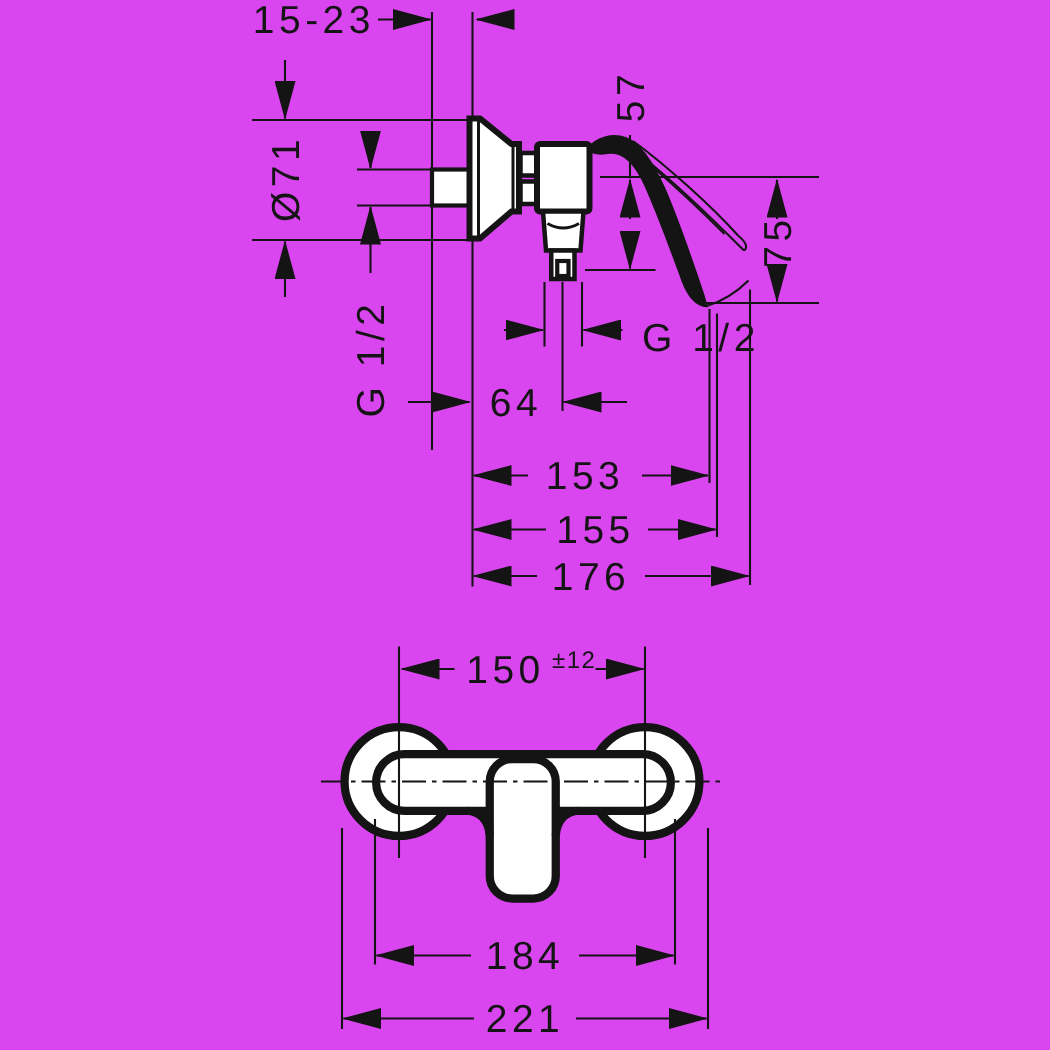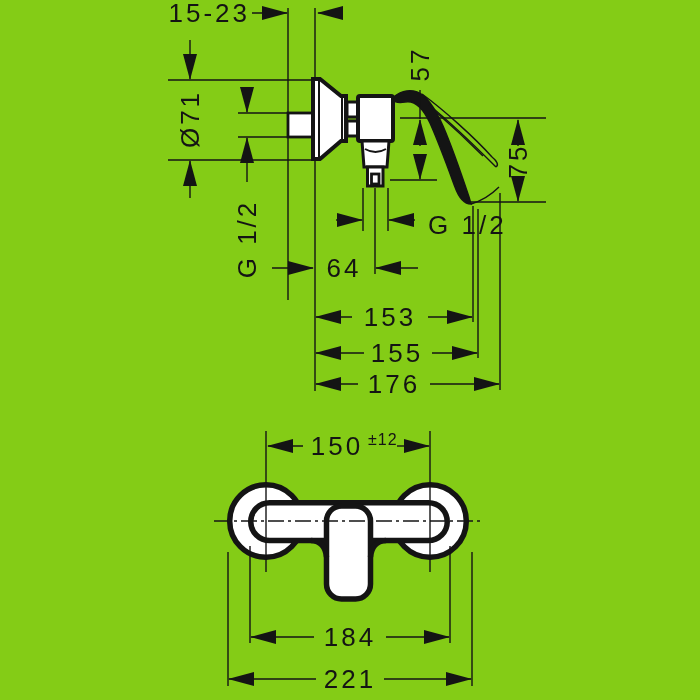--- a/index.html
+++ b/index.html
@@ -1,16 +1,16 @@
 <!DOCTYPE html>
 <html><head>
 <meta charset="utf-8">
 <style>
   html,body{margin:0;padding:0;background:#ffffff;}
-  .canvas{position:relative;width:700px;height:700px;background:#84cc16;overflow:hidden;
+  .canvas{position:relative;width:700px;height:700px;background:#d946ef;overflow:hidden;
           font-family:"Liberation Sans", sans-serif;}
   svg{display:block}
   text{fill:#141414;font-family:"Liberation Sans", sans-serif;}
   .dim{font-size:26px;letter-spacing:3px;}
   .dim-sm{font-size:16px;letter-spacing:1px;}
   .thin{stroke:#141414;stroke-width:1.4;fill:none;}
   .cline{stroke:#141414;stroke-width:1.3;fill:none;stroke-dasharray:16 4 3 4;}
   .med{stroke:#141414;stroke-width:2.8;fill:#ffffff;}
   .med2{stroke:#141414;stroke-width:2;fill:none;}
   .thick{stroke:#141414;stroke-width:4;fill:#ffffff;}

